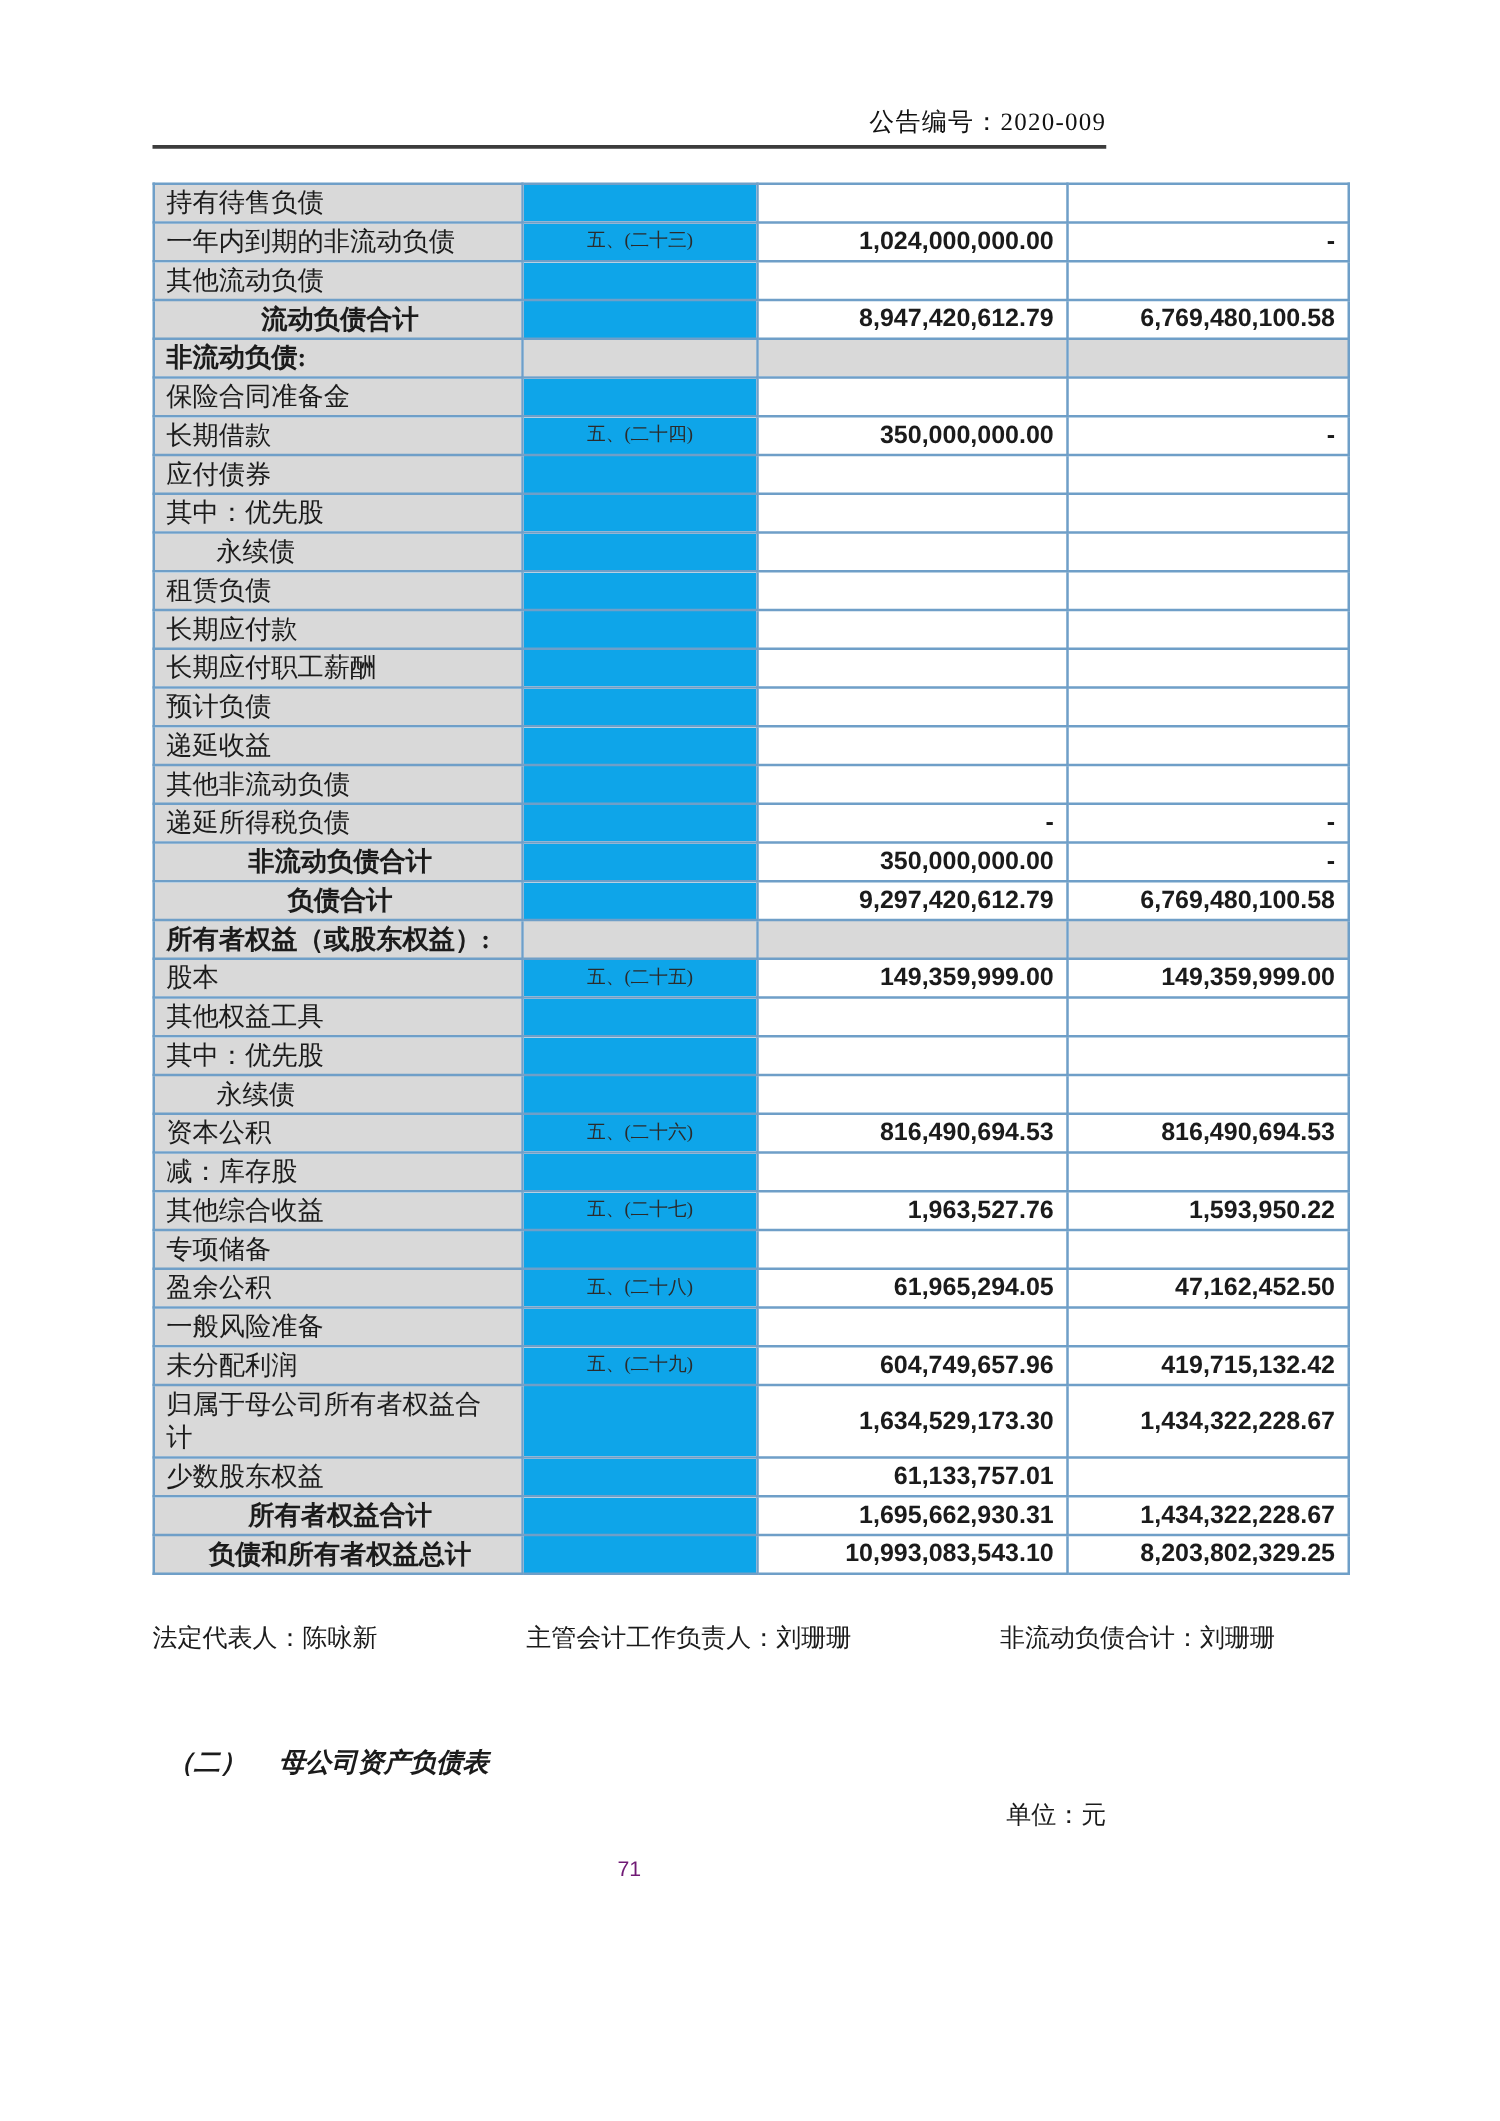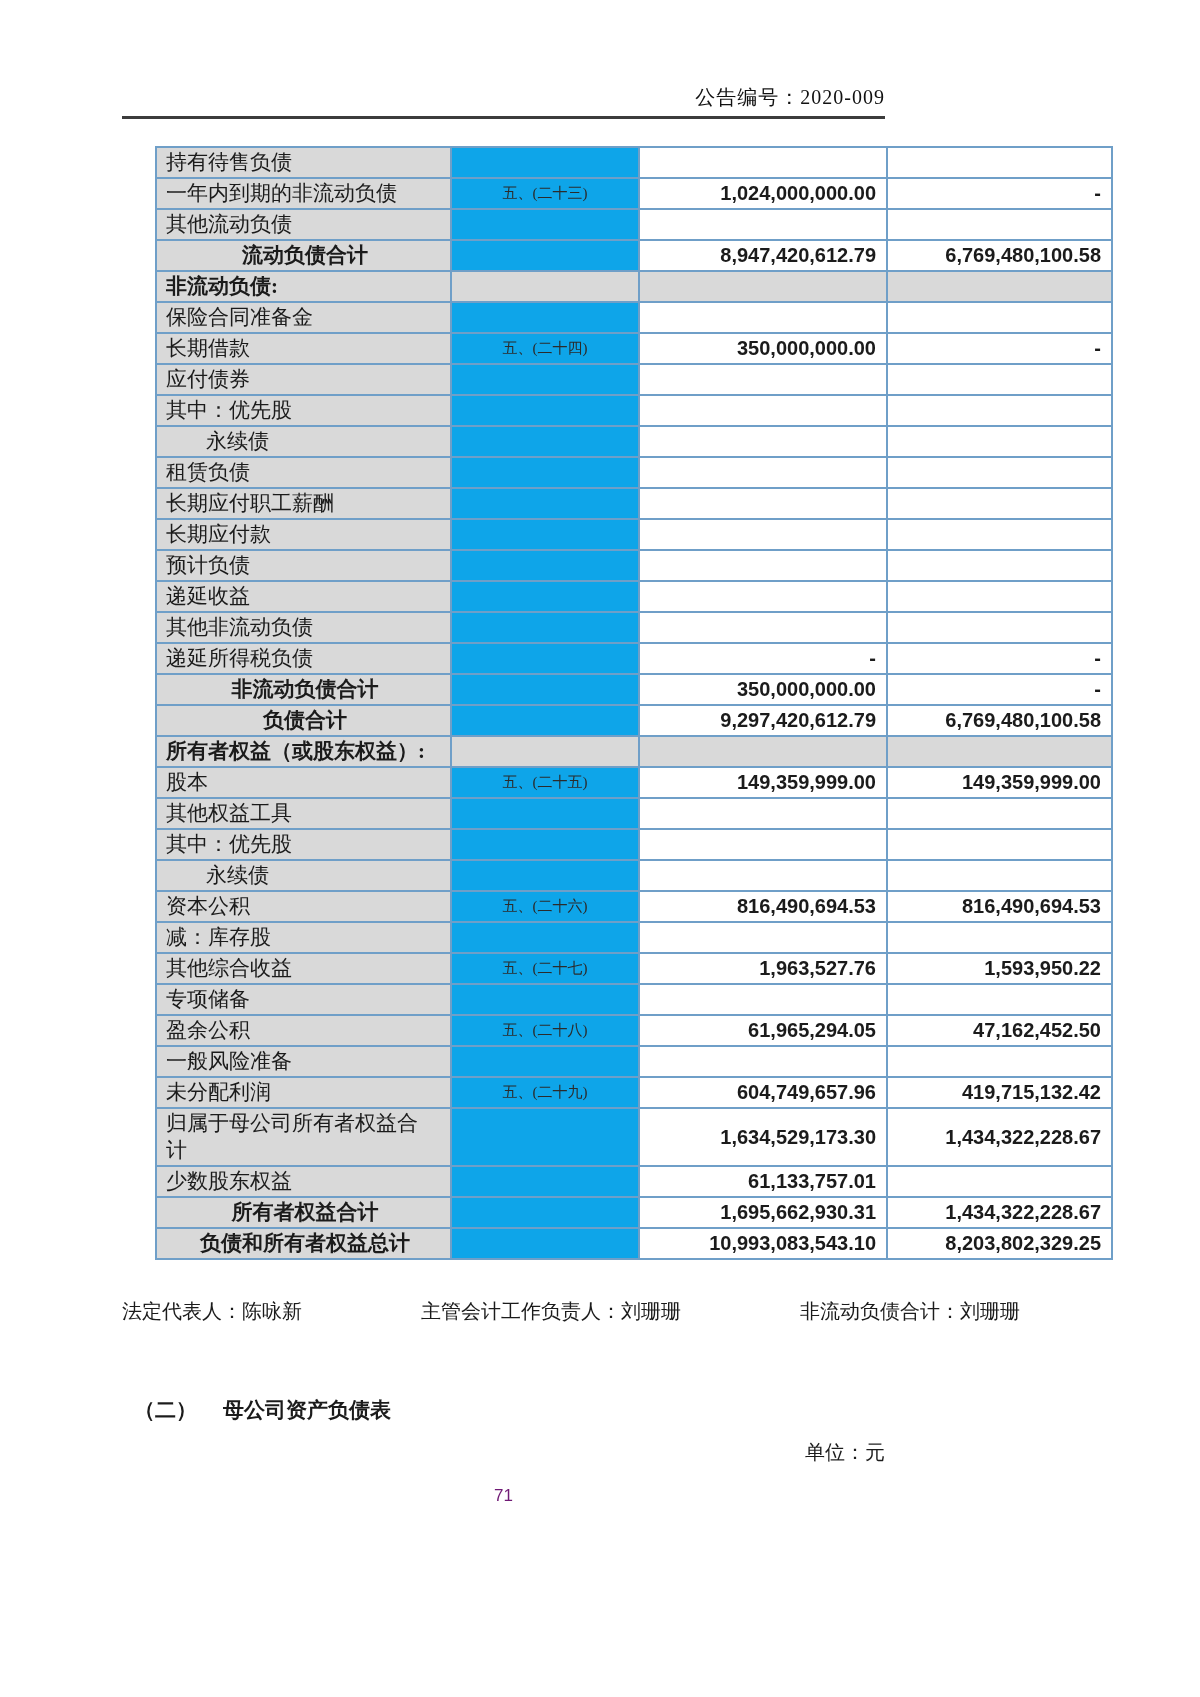--- a/index.html
+++ b/index.html
@@ -13,21 +13,21 @@
   body{
     width:1200px;height:1697px;overflow:hidden;position:relative;
     font-family:"Liberation Serif","DejaVu Serif",serif;color:var(--ink);
   }
   .page{margin-left:122px;width:763px;}
   .header-text{
     padding-top:84px;text-align:right;font-size:20px;letter-spacing:1px;color:#111;
   }
   .rule{margin-top:5px;border-bottom:3px solid var(--rule);width:100%;}
   table.bs-table{
-    margin-top:27px;width:956px;border-collapse:collapse;table-layout:fixed;margin-left:33px;
+    margin-top:27px;width:956px;border-collapse:collapse;table-layout:fixed;
   }
   table.bs-table td{
     border:2px solid var(--border);
     height:31px;line-height:27px;vertical-align:middle;
     overflow:hidden;
   }
   td.label{
     background:var(--shade);
     font-size:21px;
     padding:1px 16px 1px 9px;
@@ -46,21 +46,21 @@
     text-align:center;font-weight:700;padding-right:6px;
   }
   tr.row-section td{background:var(--shade);}
   tr.row-section td.label{font-weight:700;}
   .signatures{
     margin-top:38px;display:flex;gap:119px;
     font-size:20px;line-height:26px;white-space:nowrap;
   }
   .section-heading{
     margin-top:72px;padding-left:12px;
-    font-size:21px;font-weight:700;line-height:28px;
+    font-size:21px;font-weight:700;line-height:28px;font-style:italic;
   }
   .section-heading .sec-title{margin-left:26px;}
   .unit-label{
     margin-top:16px;text-align:right;font-size:20px;line-height:24px;
   }
   .page-number{
     margin-top:22px;text-align:center;
     font-family:"Liberation Sans","DejaVu Sans",sans-serif;
     font-size:17px;color:#701a75;
   }
@@ -142,27 +142,27 @@
           <td class="num"></td>
           <td class="num"></td>
         </tr>
         <tr class="row-item">
           <td class="label">租赁负债</td>
           <td class="note"></td>
           <td class="num"></td>
           <td class="num"></td>
         </tr>
         <tr class="row-item">
+          <td class="label">长期应付款</td>
+          <td class="note"></td>
+          <td class="num"></td>
+          <td class="num"></td>
+        </tr>
+        <tr class="row-item">
           <td class="label">长期应付职工薪酬</td>
-          <td class="note"></td>
-          <td class="num"></td>
-          <td class="num"></td>
-        </tr>
-        <tr class="row-item">
-          <td class="label">长期应付款</td>
           <td class="note"></td>
           <td class="num"></td>
           <td class="num"></td>
         </tr>
         <tr class="row-item">
           <td class="label">预计负债</td>
           <td class="note"></td>
           <td class="num"></td>
           <td class="num"></td>
         </tr>

